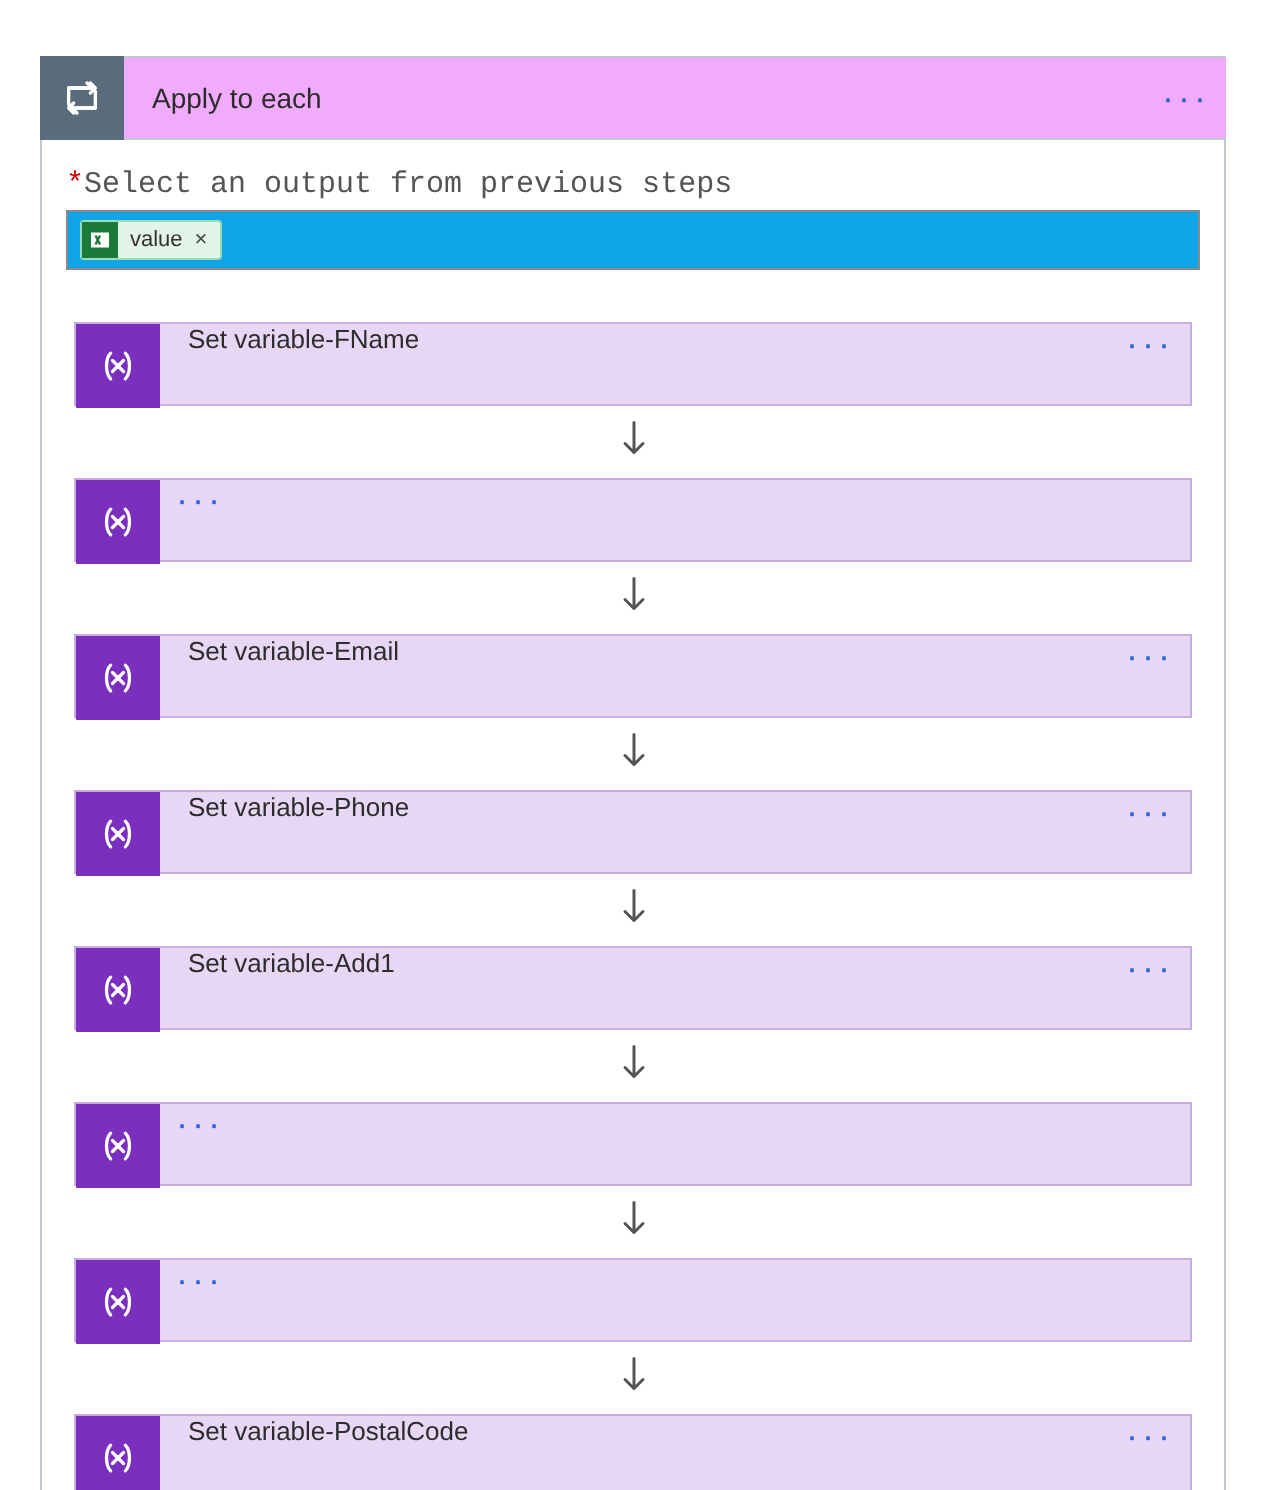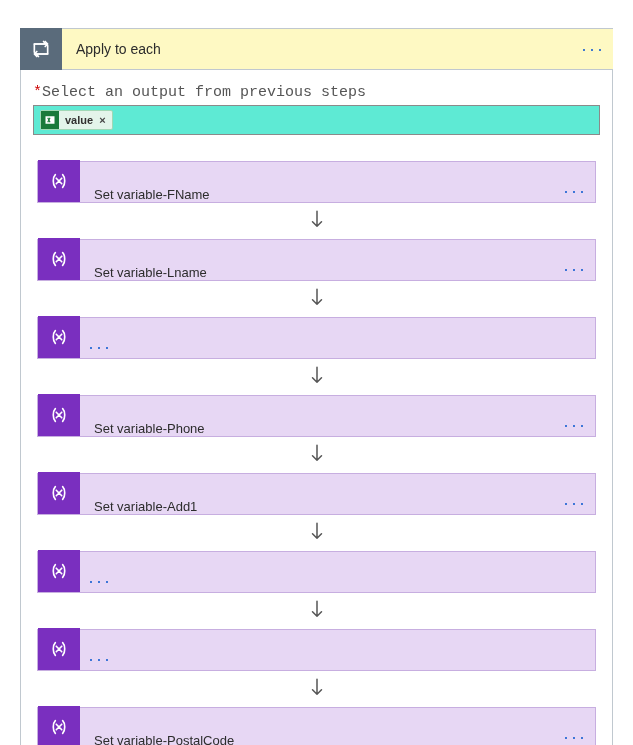--- a/index.html
+++ b/index.html
@@ -20,21 +20,21 @@
   }
   .arrow-down {
     font-size: 22px;
     color: #555;
     line-height: 1;
   }
   .main-header {
     display: flex;
     align-items: center;
     height: 42px;
-    background: #fef9c3;
+    background: #f0abfc;
     border: 1px solid #c0c8cf;
     border-left: none;
     border-right: none;
     margin: 0 20px 0 20px;
   }
   .main-icon {
     width: 42px;
     height: 42px;
     background: #5a6b7b;
     display: flex;
@@ -70,22 +70,21 @@
     margin-bottom: 4px;
     font-family: Liberation Mono, monospace;
   }
   .select-label .asterisk { color: #c00; }
   .sel-input {
     border: 1px solid #8a8a8a;
     padding: 4px 6px;
     display: flex;
     align-items: flex-start;
     min-height: 26px;
-    background: #5eead4;
-    font-weight: bold;
+    background: #0ea5e9;
   }
   .token {
     display: inline-flex;
     align-items: center;
     background: #e3f4ea;
     border: 1px solid #9fd8b5;
     border-radius: 2px;
     height: 20px;
     padding-right: 6px;
     font-size: 11px;
@@ -109,21 +108,21 @@
   .steps-wrap {
     margin-top: 26px;
     display: flex;
     flex-direction: column;
     align-items: center;
     padding: 0 4px;
   }
   .step-card {
     width: 100%;
     display: flex;
-    align-items: flex-end;
+    align-items: flex-start;
     height: 42px;
     background: #e7d7f4;
     border: 1px solid #c7aee0;
   }
   .step-icon {
     width: 42px;
     height: 42px;
     background: #7a2fbf;
     display: flex;
     align-items: center;
@@ -201,35 +200,35 @@
           <path d="M12 2 V22 M6 16 L12 22 L18 16" stroke="#555" stroke-width="2" fill="none" stroke-linecap="round" stroke-linejoin="round"></path>
         </svg>
     </div>
 
     <div class="step-card">
       <div class="step-icon">
         <svg viewBox="0 0 24 24">
             <path d="M8 5 C5 8 5 16 8 19 M16 5 C19 8 19 16 16 19 M9 9 L15 15 M15 9 L9 15" stroke="#fff" stroke-width="1.8" fill="none" stroke-linecap="round"></path>
           </svg>
       </div>
-      <div class="step-label">Set variable-Lname</div>
-      <div class="ellipsis">···</div>
-    </div>
-    <div class="connector">
-      <svg viewBox="0 0 24 30">
-          <path d="M12 2 V22 M6 16 L12 22 L18 16" stroke="#555" stroke-width="2" fill="none" stroke-linecap="round" stroke-linejoin="round"></path>
-        </svg>
-    </div>
-
-    <div class="step-card">
-      <div class="step-icon">
-        <svg viewBox="0 0 24 24">
-            <path d="M8 5 C5 8 5 16 8 19 M16 5 C19 8 19 16 16 19 M9 9 L15 15 M15 9 L9 15" stroke="#fff" stroke-width="1.8" fill="none" stroke-linecap="round"></path>
-          </svg>
-      </div>
+      <div class="ellipsis">···</div>
+    </div>
+    <div class="connector">
+      <svg viewBox="0 0 24 30">
+          <path d="M12 2 V22 M6 16 L12 22 L18 16" stroke="#555" stroke-width="2" fill="none" stroke-linecap="round" stroke-linejoin="round"></path>
+        </svg>
+    </div>
+
+    <div class="step-card">
+      <div class="step-icon">
+        <svg viewBox="0 0 24 24">
+            <path d="M8 5 C5 8 5 16 8 19 M16 5 C19 8 19 16 16 19 M9 9 L15 15 M15 9 L9 15" stroke="#fff" stroke-width="1.8" fill="none" stroke-linecap="round"></path>
+          </svg>
+      </div>
+      <div class="step-label">Set variable-Email</div>
       <div class="ellipsis">···</div>
     </div>
     <div class="connector">
       <svg viewBox="0 0 24 30">
           <path d="M12 2 V22 M6 16 L12 22 L18 16" stroke="#555" stroke-width="2" fill="none" stroke-linecap="round" stroke-linejoin="round"></path>
         </svg>
     </div>
 
     <div class="step-card">
       <div class="step-icon">

